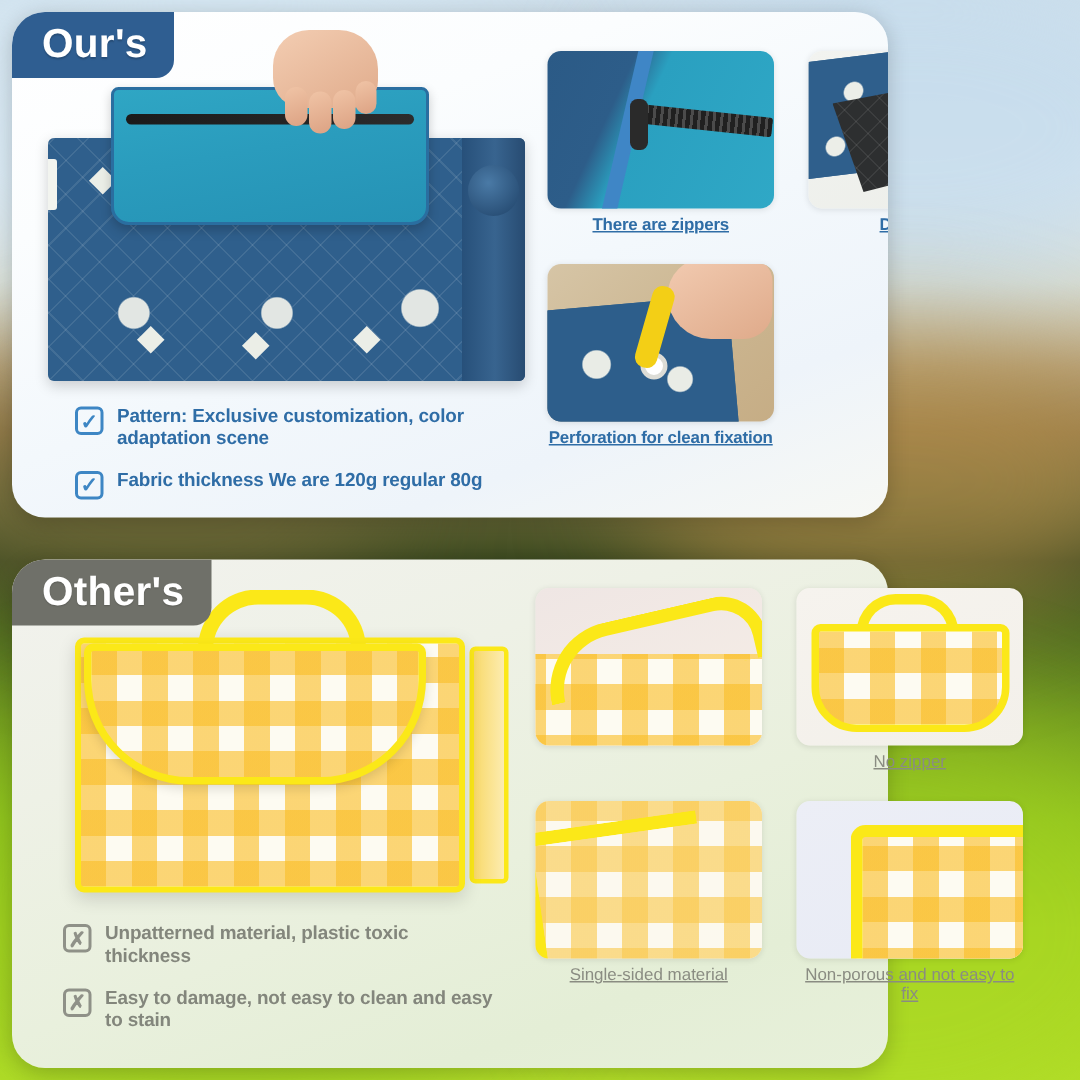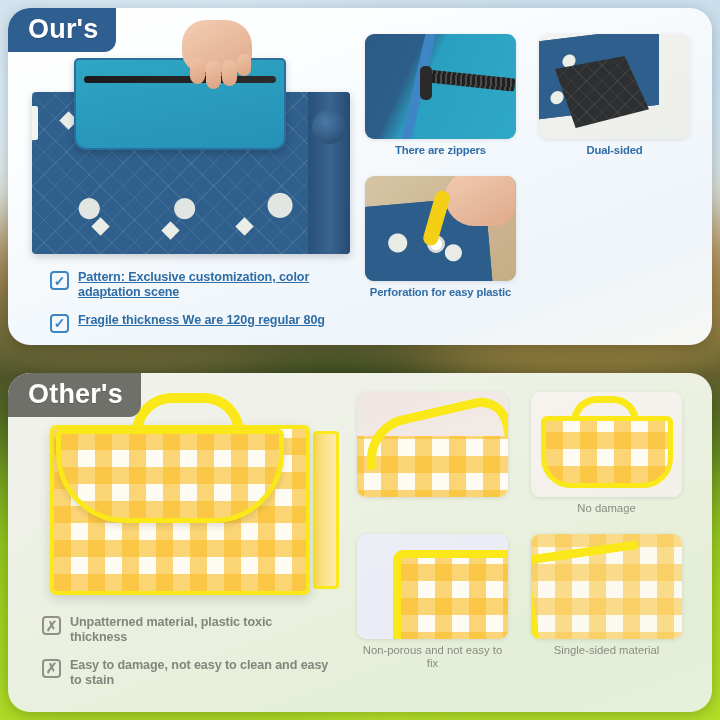--- a/index.html
+++ b/index.html
@@ -18,21 +18,21 @@
   
   .bgblob{position:absolute;border-radius:50%;filter:blur(38px);pointer-events:none;}
   .b1{left:-60px;top:-40px;width:420px;height:260px;background:rgba(214,232,243,.9);}
   .b2{right:-80px;top:-30px;width:380px;height:230px;background:rgba(198,220,236,.85);}
   .b3{left:-40px;top:240px;width:300px;height:180px;background:rgba(120,110,60,.55);}
   .b4{right:-40px;top:220px;width:340px;height:200px;background:rgba(176,140,72,.6);}
   .b5{left:-60px;bottom:-40px;width:420px;height:300px;background:rgba(150,200,30,.55);}
   .b6{right:-70px;bottom:-50px;width:400px;height:300px;background:rgba(168,214,34,.5);}
 
   .card{
-    position:absolute; left:8px; width:704px; border-radius:22px;
+    position:absolute; left:8px; width:584px; border-radius:22px;
     box-shadow:0 3px 14px rgba(0,0,0,.20);
     overflow:hidden;
   }
   #card-our{ top:8px; height:337px;
     background:linear-gradient(160deg,#ffffff 0%,#fbfdfe 28%,#f3f8fc 55%,#eef4fa 78%,#f7f8f4 100%); }
   #card-other{ top:373px; height:339px;
     background:linear-gradient(160deg,#f2f2ee 0%,#eef1e6 30%,#e9f0dd 58%,#e4eed6 80%,#e7f0da 100%); }
 
   .badge{
     position:absolute; left:0; top:0; z-index:6;
@@ -88,32 +88,32 @@
   
   .bullets{position:absolute;left:42px;width:290px;}
   #bullets-our{top:262px;}
   #bullets-other{top:615px;}
   .brow{display:flex;align-items:flex-start;gap:9px;margin-bottom:12px;}
   .bicon{flex:0 0 auto;width:19px;height:19px;border-radius:4px;margin-top:1px;
     display:flex;align-items:center;justify-content:center;font-size:14px;font-weight:bold;line-height:1;}
   .ck{border:2px solid #3d86c4;color:#3d86c4;}
   .xk{border:2px solid #8f9188;color:#8f9188;}
   .btxt{font-size:12.6px;line-height:1.22;font-weight:bold;letter-spacing:-.1px;}
-  .btxt-b{color:#2f6da6;text-decoration:underline;}
+  .btxt-b{color:#2f6da6;}
   .btxt-g{color:#83867c;}
 
   
   .grid{position:absolute;display:grid;grid-template-columns:151px 151px;
     column-gap:23px;row-gap:6px;}
   #grid-our{left:357px;top:26px;}
   #grid-other{left:357px;top:392px;}
   .cell{width:151px;}
   .thumb{width:151px;height:105px;border-radius:9px;overflow:hidden;position:relative;
     box-shadow:0 1px 4px rgba(0,0,0,.10);}
-  .cap{text-align:center;margin-top:5px;font-size:11.3px;line-height:1.16;min-height:26px;}
+  .cap{text-align:center;margin-top:5px;font-size:11.3px;line-height:1.16;min-height:26px;text-decoration:underline;}
   .cap-b{color:#2f6da6;font-weight:bold;letter-spacing:-.15px;}
   .cap-g{color:#8a8c82;font-weight:normal;}
 
   
   .t-zipper{background:linear-gradient(115deg,#2b5a86 0%,#2d5d89 30%,#2aa0c0 42%,#2fa8c6 100%);}
   .t-zipper:before{content:"";position:absolute;left:48px;top:-10px;width:10px;height:130px;
     background:#3f86c6;transform:rotate(13deg);}
   .t-zipper:after{content:"";position:absolute;left:62px;top:40px;width:88px;height:13px;
     background:repeating-linear-gradient(90deg,#202020 0 3px,#4b4b4b 3px 5px);transform:rotate(6deg);border-radius:2px;}
   .zpull{position:absolute;left:55px;top:32px;width:12px;height:34px;background:#2a2a2a;border-radius:5px;z-index:3;}
@@ -223,21 +223,21 @@
     </div>
   </div>
 
   <div class="bullets" id="bullets-our">
     <div class="brow">
       <span class="bicon ck">✓</span>
       <span class="btxt btxt-b">Pattern: Exclusive customization, color adaptation scene</span>
     </div>
     <div class="brow">
       <span class="bicon ck">✓</span>
-      <span class="btxt btxt-b">Fragile thickness We are 120g regular 80g</span>
+      <span class="btxt btxt-b">Fabric thickness We are 120g regular 80g</span>
     </div>
   </div>
 
   <div class="grid" id="grid-our">
     <div class="cell">
       <div class="thumb t-zipper">
         <div class="zpull"></div>
       </div>
       <div class="cap cap-b">There are zippers</div>
     </div>
@@ -248,21 +248,21 @@
       </div>
       <div class="cap cap-b">Dual-sided</div>
     </div>
     <div class="cell">
       <div class="thumb t-perf">
         <div class="pblk"></div>
         <div class="grom"></div>
         <div class="hand2"></div>
         <div class="peg2"></div>
       </div>
-      <div class="cap cap-b">Perforation for easy plastic</div>
+      <div class="cap cap-b">Perforation for clean fixation</div>
     </div>
   </div>
 </section>
 
 <section class="card" id="card-other">
   <div class="badge" id="badge-other">Other's</div>
 </section>
 
 <div class="hero2">
   <div class="g-handle"></div>
@@ -287,28 +287,28 @@
     <div class="thumb t-fragile">
       <div class="fr-in ging"></div>
       <div class="yhandle"></div>
     </div>
   </div>
   <div class="cell">
     <div class="thumb t-nostore">
       <div class="ns-h"></div>
       <div class="ns-body ging"></div>
     </div>
-    <div class="cap cap-g">No damage</div>
-  </div>
-  <div class="cell">
-    <div class="thumb t-nonpor">
-      <div class="np-corner ging"></div>
-    </div>
-    <div class="cap cap-g">Non-porous and not easy to fix</div>
+    <div class="cap cap-g">No zipper</div>
   </div>
   <div class="cell">
     <div class="thumb t-single">
       <div class="fr-in ging" style="top:0;opacity:.8"></div>
       <div class="sg-corner"></div>
     </div>
     <div class="cap cap-g">Single-sided material</div>
   </div>
+  <div class="cell">
+    <div class="thumb t-nonpor">
+      <div class="np-corner ging"></div>
+    </div>
+    <div class="cap cap-g">Non-porous and not easy to fix</div>
+  </div>
 </div>
 
 </body></html>

